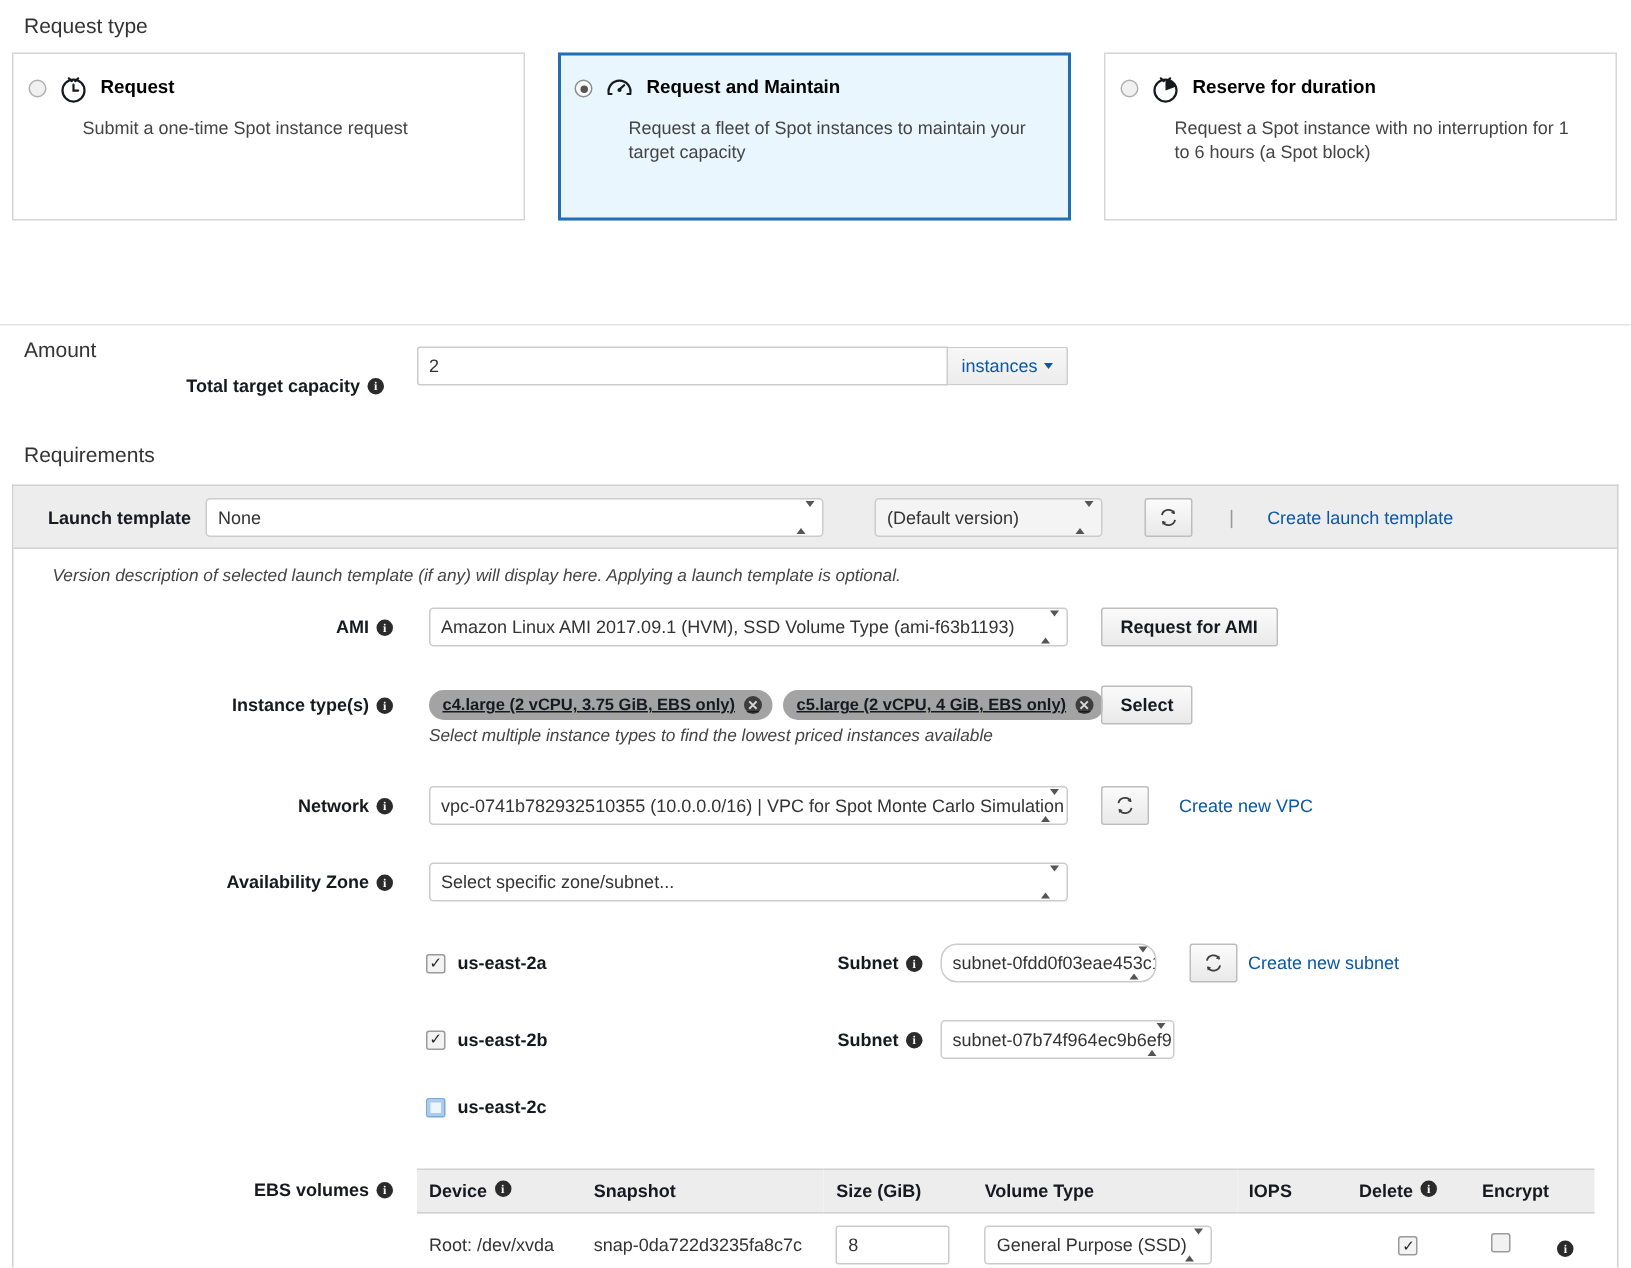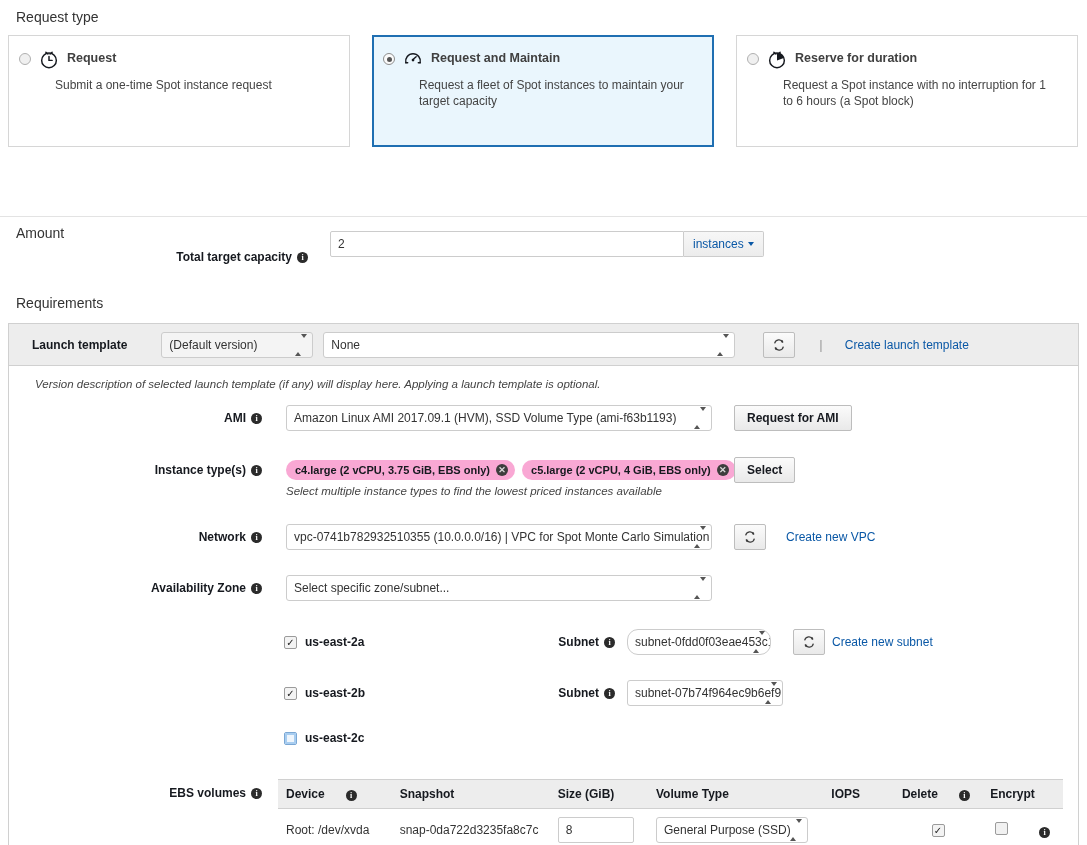--- a/index.html
+++ b/index.html
@@ -84,21 +84,21 @@
     border-radius: 50%;
     background: #555555;
   }
   .card-icon {
     flex: 0 0 auto;
     margin-top: 0px;
   }
   .card-title {
     font-weight: bold;
     font-size: 12.5px;
-    color: #404040;
+    color: #000000;
     margin-top: 3px;
   }
   .card-desc {
     margin: 4px 0 0 36px;
     font-size: 12px;
     line-height: 16px;
     color: #444444;
     max-width: 272px;
   }
 
@@ -291,31 +291,32 @@
     cursor: pointer;
   }
 
   
   .pill-bar {
     display: flex;
     gap: 7px;
     align-items: center;
   }
   .pill {
-    background: #f9a8d4;
+    background: #a3a3a3;
     border-radius: 11px;
     height: 20px;
     display: flex;
     align-items: center;
     gap: 6px;
     padding: 0 7px 0 9px;
     font-size: 11px;
     font-weight: bold;
     color: #16191f;
     white-space: nowrap;
+    text-decoration: underline;
   }
   .pill-x {
     width: 12px;
     height: 12px;
     border-radius: 50%;
     background: #3d3d3d;
     color: #d8d8d8;
     font-size: 9px;
     line-height: 12px;
     text-align: center;
@@ -380,21 +381,21 @@
     white-space: nowrap;
   }
   .ebs-table td {
     border-bottom: 1px solid #e0e0e0;
     height: 42px;
     padding: 0 8px;
     color: #333333;
     vertical-align: middle;
   }
   .th-ctr, .td-ctr { text-align: center; }
-  .inline-info { display: inline-flex; align-items: flex-end; gap: 21px; }
+  .inline-info { display: inline-flex; align-items: flex-start; gap: 5px; }
 </style>
 </head>
 <body>
 
 <h2 class="section-title" id="request-type-heading">Request type</h2>
 
 <div class="cards">
 
   <div class="card">
     <div class="card-top">
@@ -441,43 +442,43 @@
     </div>
     <div class="card-desc">Request a Spot instance with no interruption for 1 to 6 hours (a Spot block)</div>
   </div>
 
 </div>
 
 <h2 class="section-title" id="amount-heading">Amount</h2>
 <hr class="section-rule" id="amount-rule">
 
 <div class="amount-row">
-  <div class="field-label" style="width:308px;margin-top:26px;">
+  <div class="field-label" style="width:256px;margin-top:26px;">
     <span>Total target capacity</span>
     <span class="info-icon">i</span>
   </div>
   <input class="input-text" style="width: 354px; margin-left: 22px; border-radius: 2px 0px 0px 2px;" value="2">
   <div class="unit-button">
     <span>instances</span>
     <span class="caret-down"></span>
   </div>
 </div>
 
 <h2 class="section-title" id="req-heading">Requirements</h2>
 
 <div id="requirements-panel">
 
   <div class="lt-strip">
     <span class="lt-label">Launch template</span>
+    <span class="select-wrap">
+      <span class="select-ctl" style="width:412px;">None</span>
+      <span class="select-arrows"><span class="up"></span><span class="dn"></span></span>
+    </span>
     <span class="select-wrap" style="margin-left:24px;">
       <span class="select-ctl" style="width:152px; background:#f4f4f4;">(Default version)</span>
-      <span class="select-arrows"><span class="up"></span><span class="dn"></span></span>
-    </span>
-    <span class="select-wrap">
-      <span class="select-ctl" style="width:412px;">None</span>
       <span class="select-arrows"><span class="up"></span><span class="dn"></span></span>
     </span>
     <span class="icon-button" style="margin-left:18px;">
       <svg width="14" height="14" viewBox="0 0 16 16">
         <path d="M3 6.2 A5 5 0 0 1 12.4 5" fill="none" stroke="#3d3d3d" stroke-width="1.4"></path>
         <path d="M13 9.8 A5 5 0 0 1 3.6 11" fill="none" stroke="#3d3d3d" stroke-width="1.4"></path>
         <path d="M12.4 2.2 L12.8 5.4 L9.8 4.6 Z" fill="#3d3d3d"></path>
         <path d="M3.6 13.8 L3.2 10.6 L6.2 11.4 Z" fill="#3d3d3d"></path>
       </svg>
     </span>

